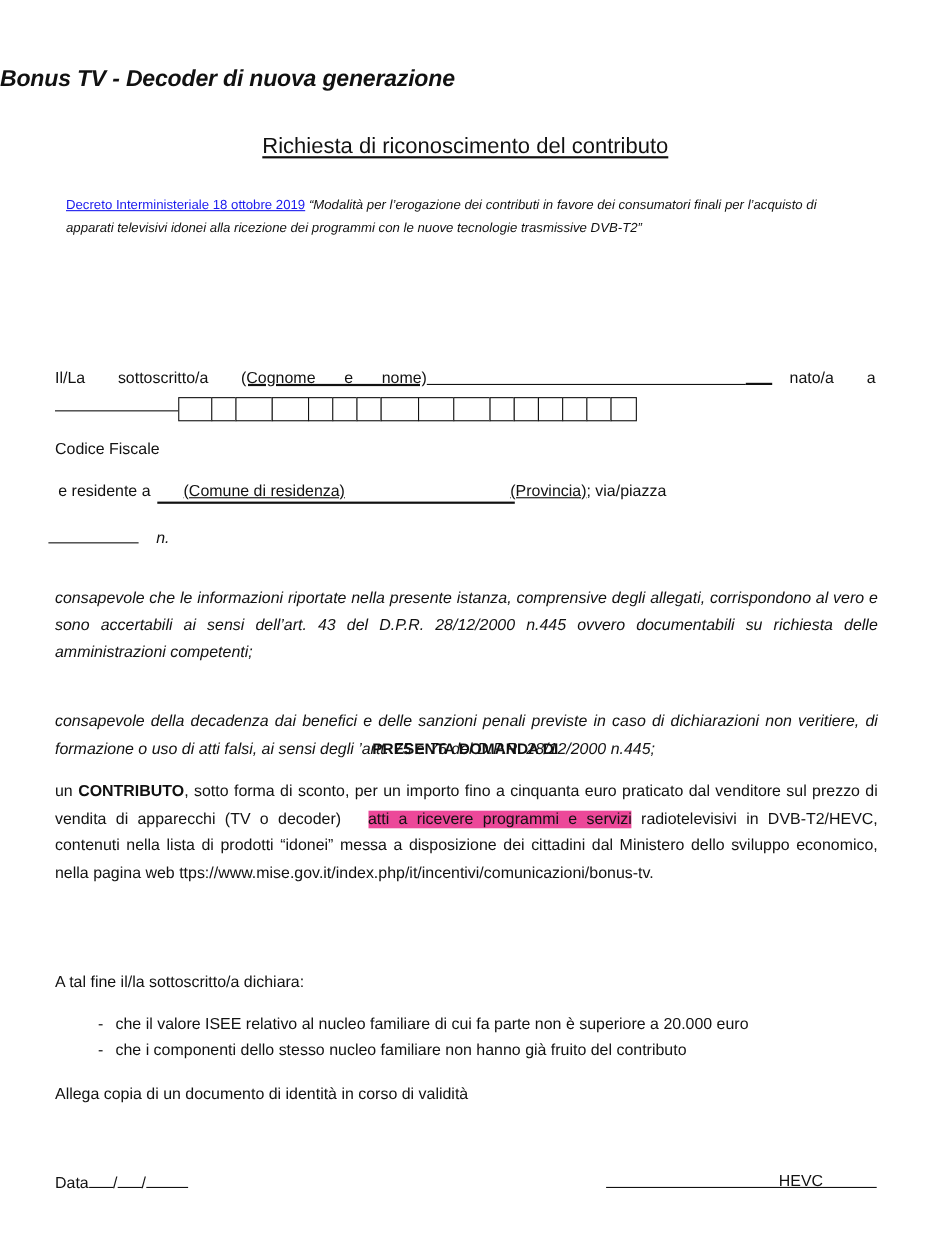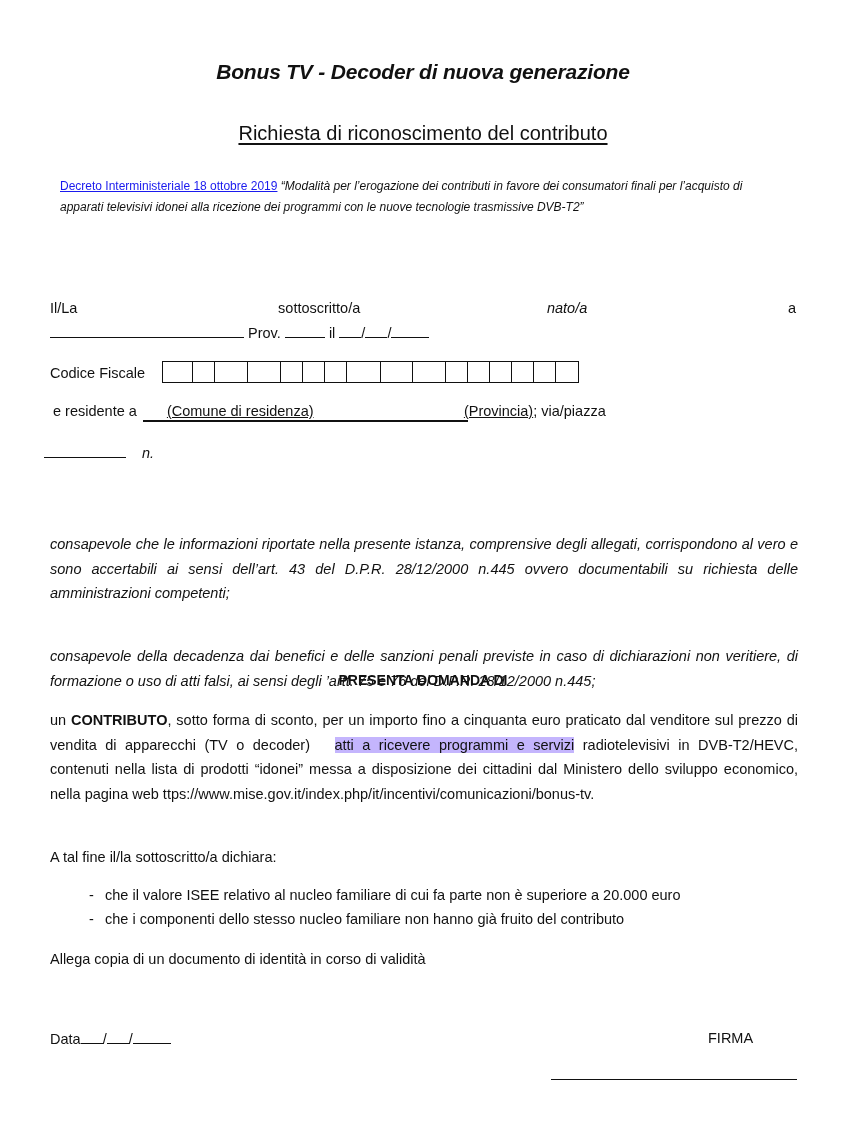--- a/index.html
+++ b/index.html
@@ -1,40 +1,40 @@
 <!DOCTYPE html>
 <html><head>
 <meta charset="utf-8">
 <style>
   html, body { margin: 0; padding: 0; background: #ffffff; }
   body { width: 846px; height: 1123px; position: relative; overflow: hidden;
          font-family: "Liberation Sans", sans-serif; color: #111; }
   .abs { position: absolute; }
-  .t { font-size: 14.5px; line-height: 18px; white-space: nowrap; }
-  .title { left: 0; width: 846px; top: 60px; text-align: center; font-size: 21px;
+  .t { font-size: 14.5px; line-height: 18px; white-space: nowrap; margin-top: 36px; }
+  .title { left: 0; width: 846px; top: 60px; font-size: 21px;
            font-weight: bold; font-style: italic; letter-spacing: -0.2px; }
   .subtitle { left: 0; width: 846px; top: 122px; text-align: center; font-size: 20px; }
   .subtitle span { text-decoration: underline; text-underline-offset: 3px; }
   .decree { left: 60px; width: 726px; top: 176px; text-align: left; font-size: 12px;
             line-height: 21px; }
   .decree a { color: #1a1aee; text-decoration: underline; font-style: normal; }
   .decree i { font-style: italic; }
   .line1 { left: 50px; top: 299px; width: 746px; display: flex; justify-content: space-between; }
   .uline { text-decoration: underline; }
   .blank { display: inline-block; border-bottom: 1px solid #111; height: 14px; vertical-align: baseline; }
   .thick { border-bottom: 2px solid #111; }
   .cf-label { left: 50px; top: 364px; }
   .cf-box { position: absolute; top: 361px; height: 22px; border: 1px solid #111; box-sizing: border-box; background: #fff; }
   .res { left: 53px; top: 402px; }
   .par { left: 50px; width: 748px; font-size: 14.5px; line-height: 24.5px; font-style: italic;
          text-align: justify; text-align-last: left; }
   .center-h { left: 0; width: 846px; top: 672px; text-align: center; font-weight: bold; font-size: 14px; }
   .body-par { left: 50px; width: 748px; top: 708px; font-size: 14.5px; line-height: 24.5px;
               text-align: justify; }
-  .hl { background: #c4b5fd; margin-left: 16px; }
+  .hl { background: #ec4899; margin-left: 16px; }
   .bullet { left: 89px; font-size: 14.5px; }
   .bullet-text { left: 105px; font-size: 14.5px; }
   .sigline { left: 551px; top: 1079px; width: 246px; border-bottom: 1px solid #111; }
 </style>
 </head>
 <body>
 
 <div>
 
   <div class="abs title">Bonus TV - Decoder di nuova generazione</div>
@@ -44,21 +44,26 @@
   </div>
 
   <div class="abs decree">
     <a href="#">Decreto Interministeriale 18 ottobre 2019</a>
     <i>“Modalità per l’erogazione dei contributi in favore dei consumatori finali per l’acquisto di apparati televisivi idonei alla ricezione dei programmi con le nuove tecnologie trasmissive DVB-T2”</i>
   </div>
 
   <div class="abs t line1">
     <span>Il/La</span>
     <span>sottoscritto/a</span>
-    <span style="margin-left:-14px;font-style:italic;">nato/a</span>
+    <span style="display:flex;">
+      <span class="uline" style="word-spacing:22px;text-decoration-thickness:2px;">(Cognome e nome)</span>
+      <span class="blank" style="width:290px;"></span>
+      <span class="blank thick" style="width:24px;height:13px;"></span>
+    </span>
+    <span style="margin-left:-14px;">nato/a</span>
     <span>a</span>
   </div>
 
   <div class="abs t" style="left:50px; top:323px;">
     <span class="blank" style="width:194px;"></span>
     <span>Prov.</span>
     <span class="blank" style="width:40px;"></span>
     <span>il</span>
     <span class="blank" style="width:22px;"></span><span>/</span><span class="blank" style="width:22px;"></span><span>/</span><span class="blank" style="width:38px;"></span>
   </div>
@@ -110,16 +115,16 @@
   <div class="abs bullet-text t" style="top:886px;">che il valore ISEE relativo al nucleo familiare di cui fa parte non è superiore a 20.000 euro</div>
   <div class="abs bullet t" style="top:910px;">-</div>
   <div class="abs bullet-text t" style="top:910px;">che i componenti dello stesso nucleo familiare non hanno già fruito del contributo</div>
 
   <div class="abs t" style="left:50px; top:950px;">Allega copia di un documento di identità in corso di validità</div>
 
   <div class="abs t" style="left:50px; top:1029px;">
     <span>Data</span><span class="blank" style="width:22px;"></span><span>/</span><span class="blank" style="width:22px;"></span><span>/</span><span class="blank" style="width:38px;"></span>
   </div>
 
-  <div class="abs t" style="left:708px; top:1029px;">FIRMA</div>
+  <div class="abs t" style="left:708px; top:1029px;">HEVC</div>
   <div class="abs sigline"></div>
 
 </div>
 
 </body></html>

